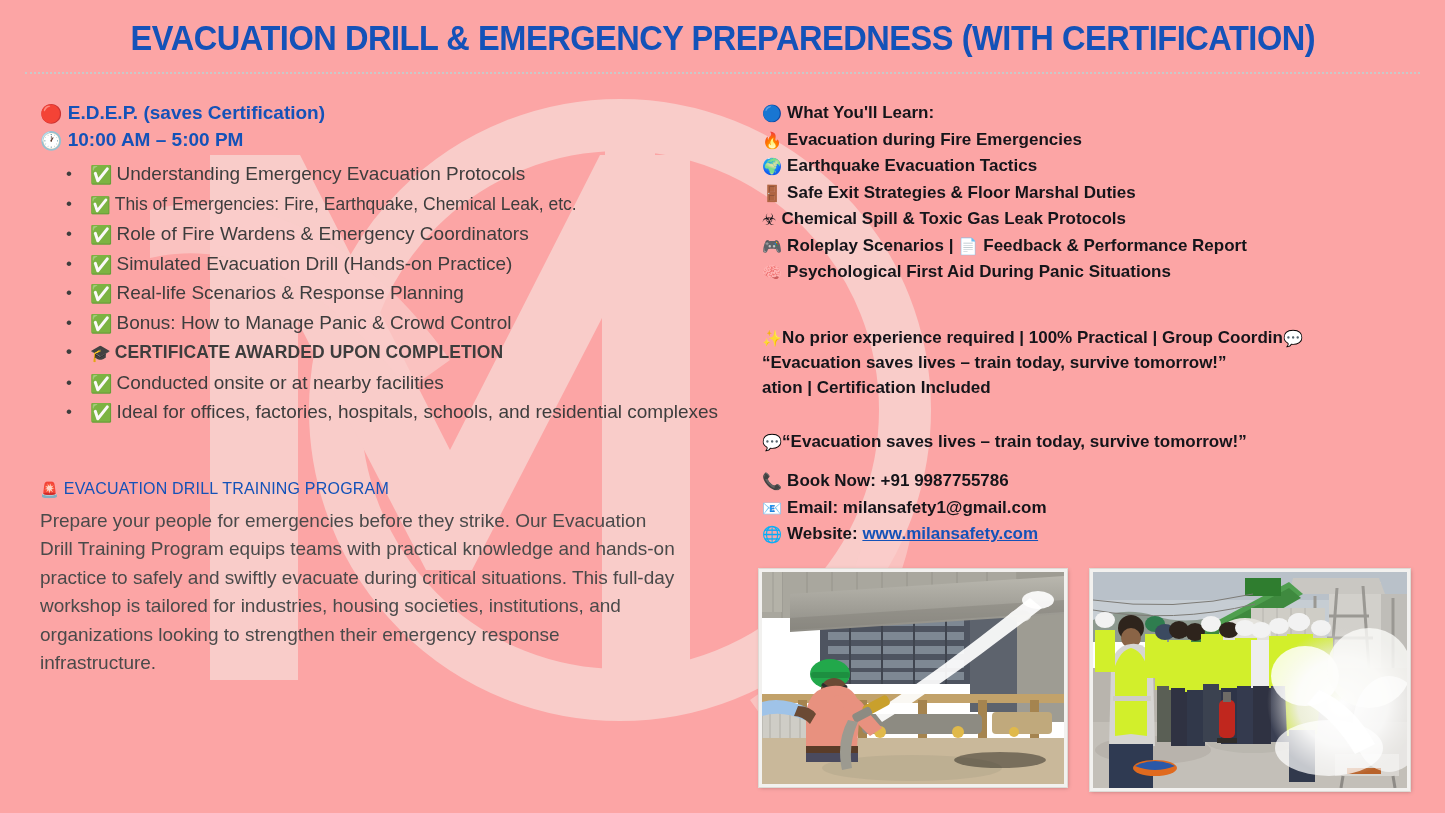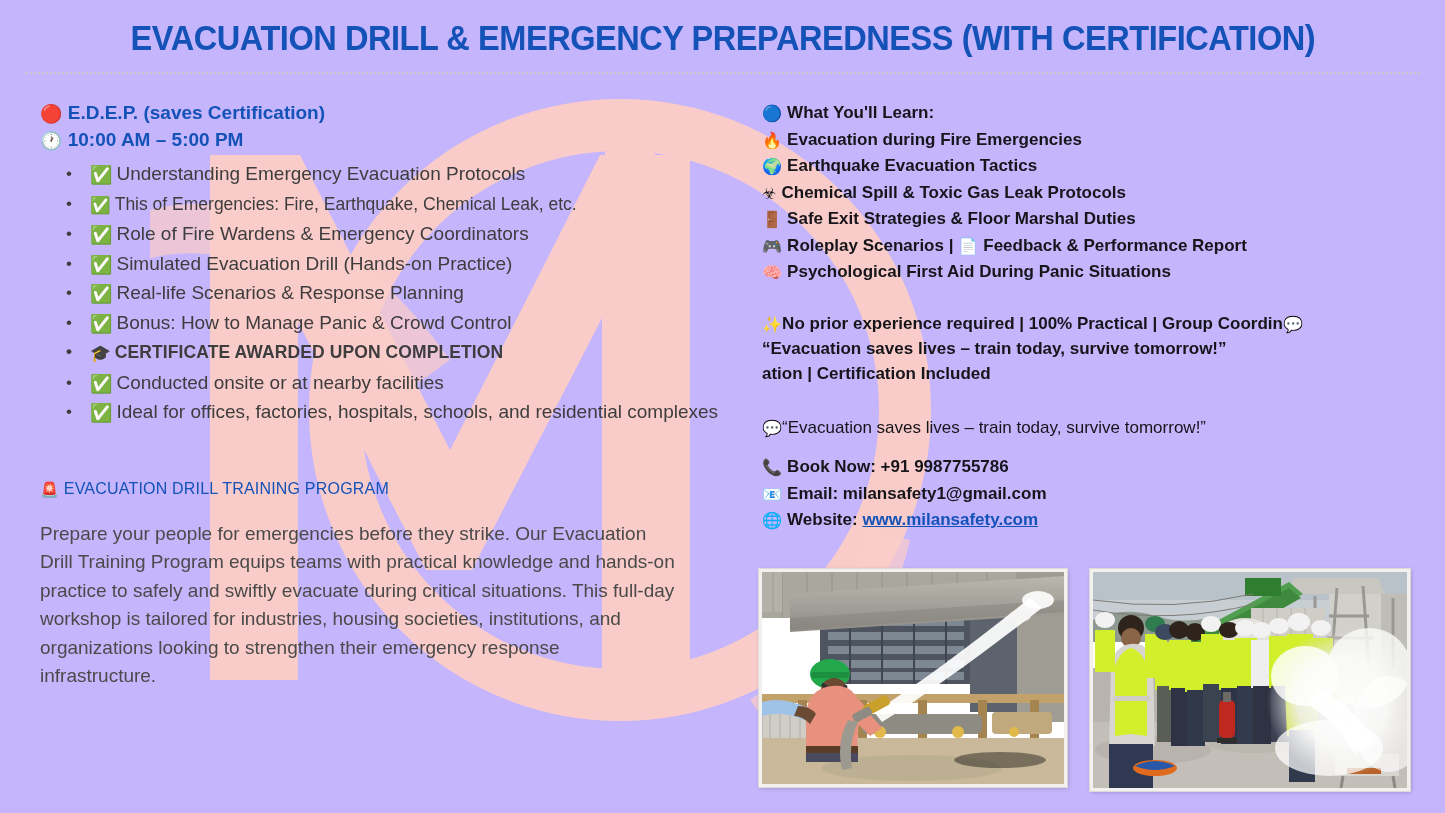--- a/index.html
+++ b/index.html
@@ -8,21 +8,21 @@
     padding: 0;
     background: #ffffff;
   }
   body {
     font-family: "Liberation Sans", sans-serif;
   }
   #page {
     position: relative;
     width: 1445px;
     height: 813px;
-    background: #c4b5fd;
+    background: #fca5a5;
     overflow: hidden;
   }
 
   
   #watermark {
     position: absolute;
     left: 150px;
     top: 60px;
     width: 860px;
     height: 700px;
@@ -128,21 +128,21 @@
   }
   #program-heading {
     font-size: 16px;
     line-height: 26px;
     font-weight: normal;
     color: #1452B8;
     letter-spacing: 0.2px;
     margin-top: 48px;
   }
   #program-body {
-    margin-top: 17px;
+    margin-top: 4px;
     font-size: 19px;
     line-height: 28.5px;
     color: #4a4a4a;
     width: 640px;
   }
 
   
   #learn-list {
     list-style: none;
     margin: 0;
@@ -153,41 +153,41 @@
     line-height: 25.5px;
     font-weight: bold;
     color: #15151a;
     white-space: nowrap;
   }
   #learn-list li .em { margin-right: 5px; }
 
   
   #overlap-block {
     position: relative;
-    margin-top: 25px;
+    margin-top: 39px;
     height: 76px;
   }
   .ov {
     position: absolute;
     left: 0;
     font-size: 17px;
     line-height: 25.5px;
     font-weight: bold;
     color: #15151a;
     white-space: nowrap;
   }
   #ov-line1 { top: 0; }
   #ov-line2 { top: 25px; }
   #ov-line3 { top: 50px; }
 
   #quote-line {
     margin-top: 28px;
     font-size: 17px;
     line-height: 25.5px;
-    font-weight: normal;
+    font-weight: bold;
     color: #15151a;
     white-space: nowrap;
   }
 
   
   #contact {
     margin-top: 13px;
   }
   #contact .crow {
     font-size: 17px;
@@ -303,24 +303,24 @@
       <li>
         <span class="em">🔵</span><span>What You'll Learn:</span>
       </li>
       <li>
         <span class="em">🔥</span><span>Evacuation during Fire Emergencies</span>
       </li>
       <li>
         <span class="em">🌍</span><span>Earthquake Evacuation Tactics</span>
       </li>
       <li>
+        <span class="em">🚪</span><span>Safe Exit Strategies &amp; Floor Marshal Duties</span>
+      </li>
+      <li>
         <span class="em">☣</span><span>Chemical Spill &amp; Toxic Gas Leak Protocols</span>
-      </li>
-      <li>
-        <span class="em">🚪</span><span>Safe Exit Strategies &amp; Floor Marshal Duties</span>
       </li>
       <li>
         <span class="em">🎮</span><span>Roleplay Scenarios | </span><span class="em">📄</span><span>Feedback &amp; Performance Report</span>
       </li>
       <li>
         <span class="em">🧠</span><span>Psychological First Aid During Panic Situations</span>
       </li>
     </ul>
 
     <div id="overlap-block">

